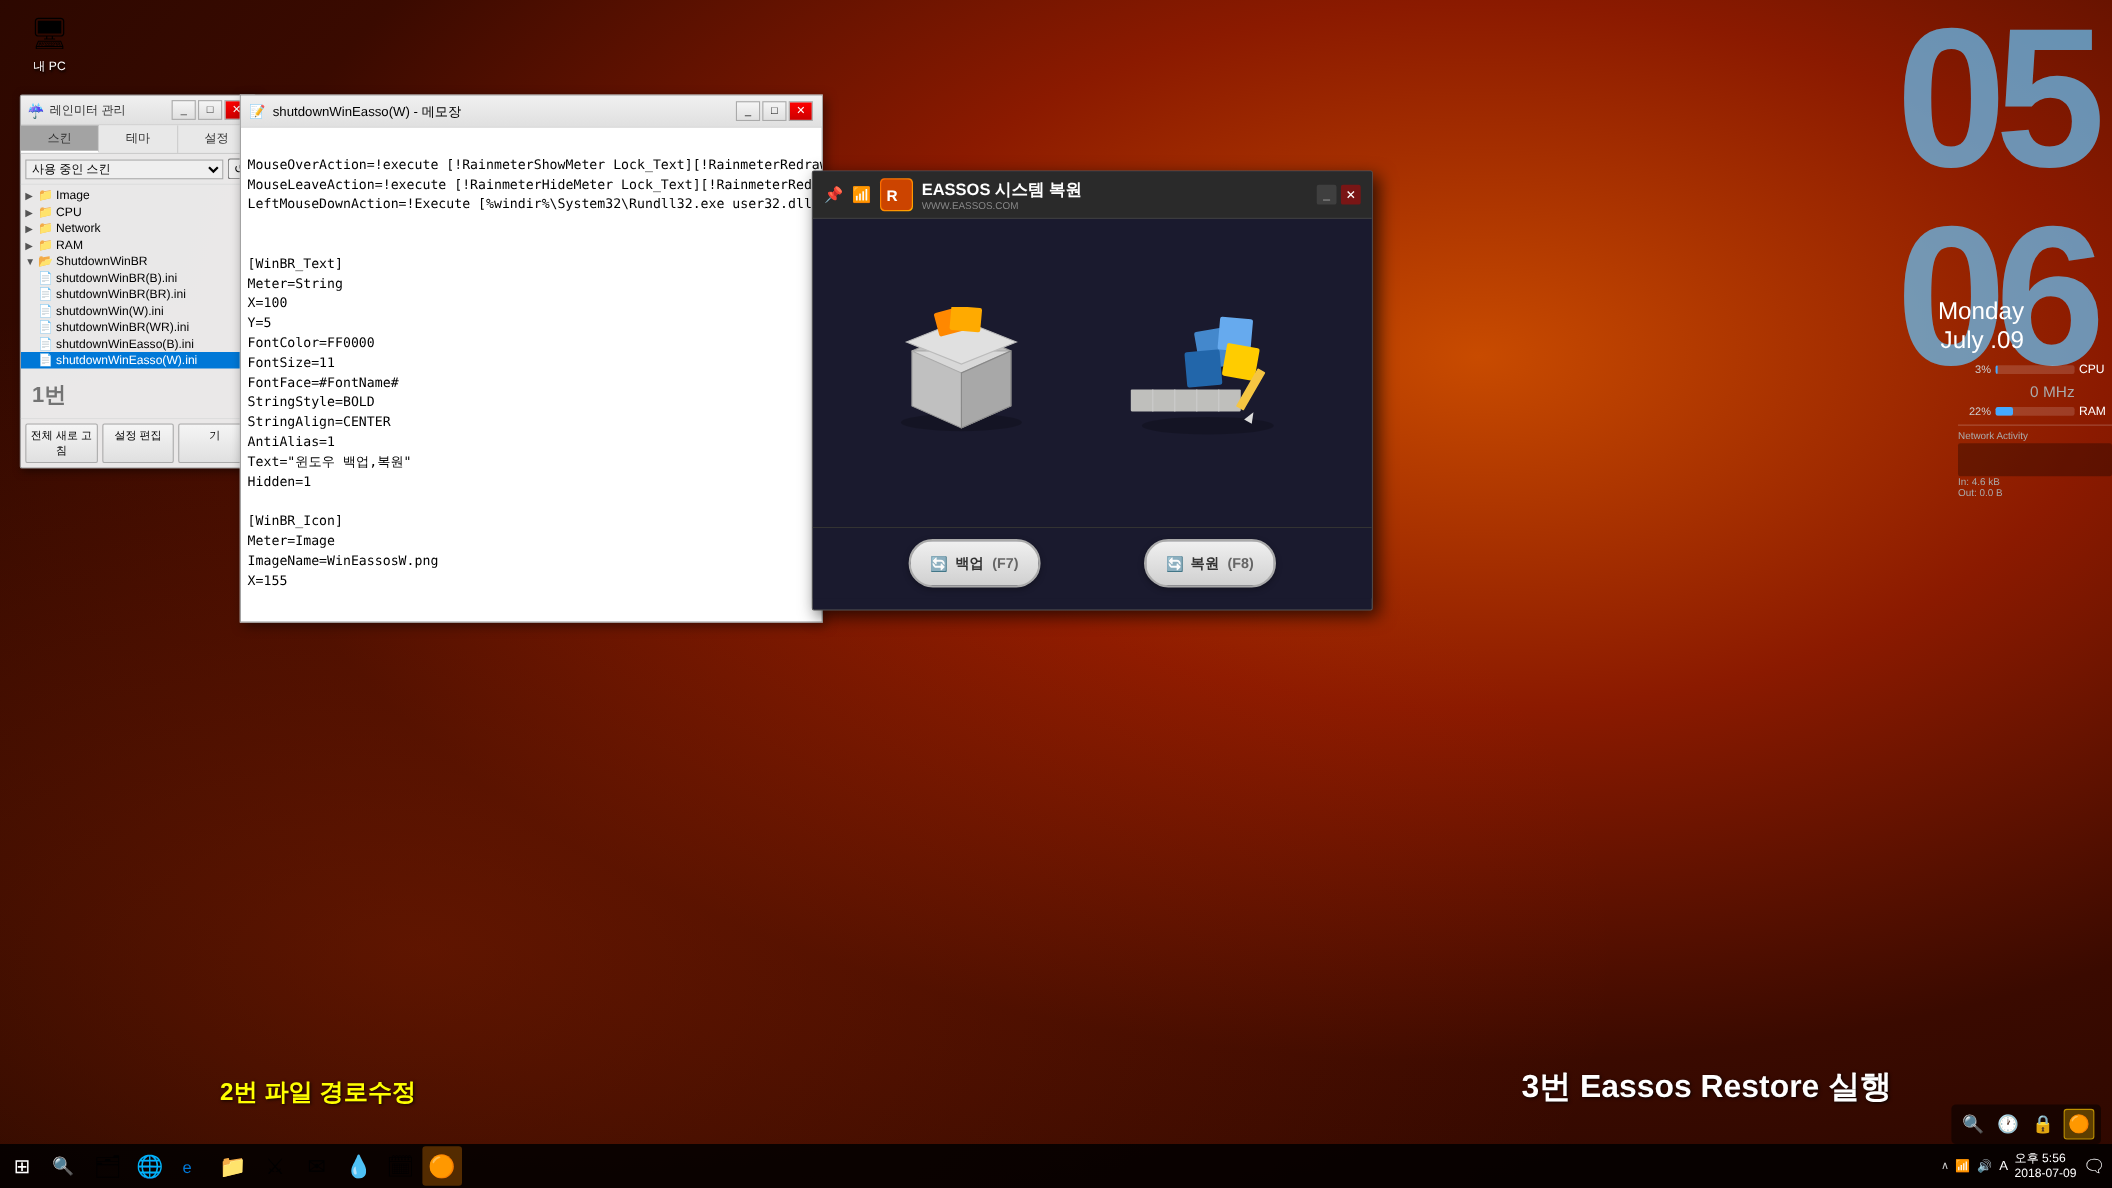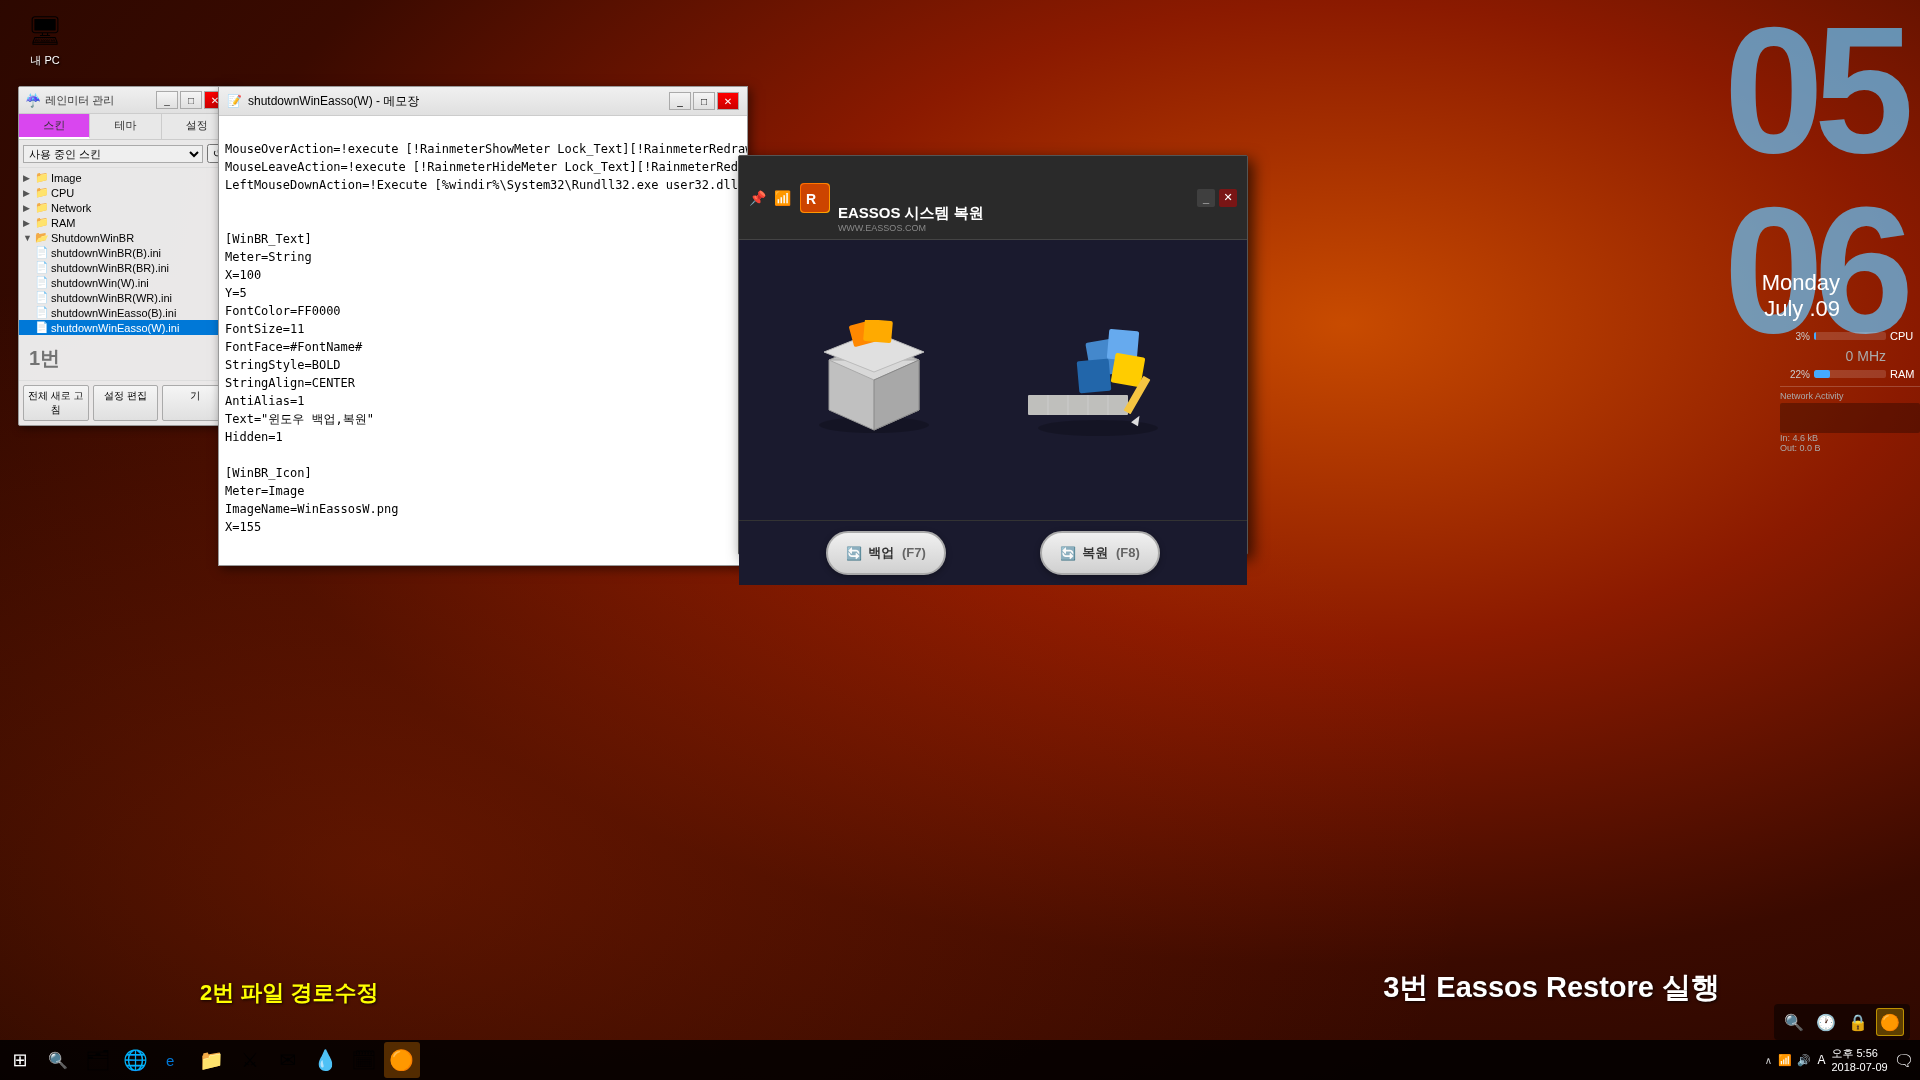--- a/index.html
+++ b/index.html
@@ -259,21 +259,21 @@
       flex: 1;
       text-align: center;
       padding: 4px 2px;
       font-size: 11px;
       color: #333;
       cursor: pointer;
       border-right: 1px solid #ccc;
     }
     .rainmeter-tab:last-child { border-right: none; }
     .rainmeter-tab.active {
-      background: #d946ef;
+      background: #a3a3a3;
       border-bottom: 2px solid white;
     }
     .rainmeter-skin-selector {
       display: flex;
       align-items: center;
       padding: 4px;
       border-bottom: 1px solid #ddd;
       gap: 4px;
     }
     .rainmeter-skin-selector select {
@@ -566,21 +566,21 @@
       <div class="win-btn">□</div>
       <div class="win-btn close">✕</div>
     </div>
   </div>
   <div class="rainmeter-tabs">
     <div class="rainmeter-tab active">스킨</div>
     <div class="rainmeter-tab">테마</div>
     <div class="rainmeter-tab">설정</div>
   </div>
   <div class="rainmeter-skin-selector">
-    <select style="font-size:11px;flex:1;">
+    <select style="font-size:11px;flex:1;font-family:Liberation Serif, serif;">
       <option>사용 중인 스킨</option>
     </select>
     <button style="font-size:11px;padding:1px 4px;">↺</button>
   </div>
   <div class="rainmeter-tree">
     <div class="tree-item">
       <span class="tree-arrow">▶</span>
       <span class="tree-icon">📁</span>
       <span>Image</span>
     </div>
@@ -685,21 +685,21 @@
 
       <span style="color:#aaa;font-size:14px;">📌</span>
       <span style="color:#aaa;font-size:14px;">📶</span>
       <div class="eassos-logo">
         <svg width="28" height="28" viewBox="0 0 28 28">
           <rect width="28" height="28" rx="4" fill="#cc4400"></rect>
           <text x="5" y="20" font-size="14" fill="white" font-weight="bold">R</text>
         </svg>
       </div>
       <div>
-        <div style="color:white;font-size:15px;font-weight:bold;margin-top:42px;">EASSOS  시스템 복원</div>
+        <div style="color:white;font-size:15px;font-weight:bold;">EASSOS  시스템 복원</div>
         <div style="color:#888;font-size:9px;">WWW.EASSOS.COM</div>
       </div>
     </div>
     <div class="eassos-win-btns">
       <div class="eassos-btn-small">_</div>
       <div class="eassos-btn-small close-btn">✕</div>
     </div>
   </div>
 
   <div style="flex:1;display:flex;align-items:center;justify-content:space-around;padding:10px 30px;background:#1a1a2e;min-height:280px;">

